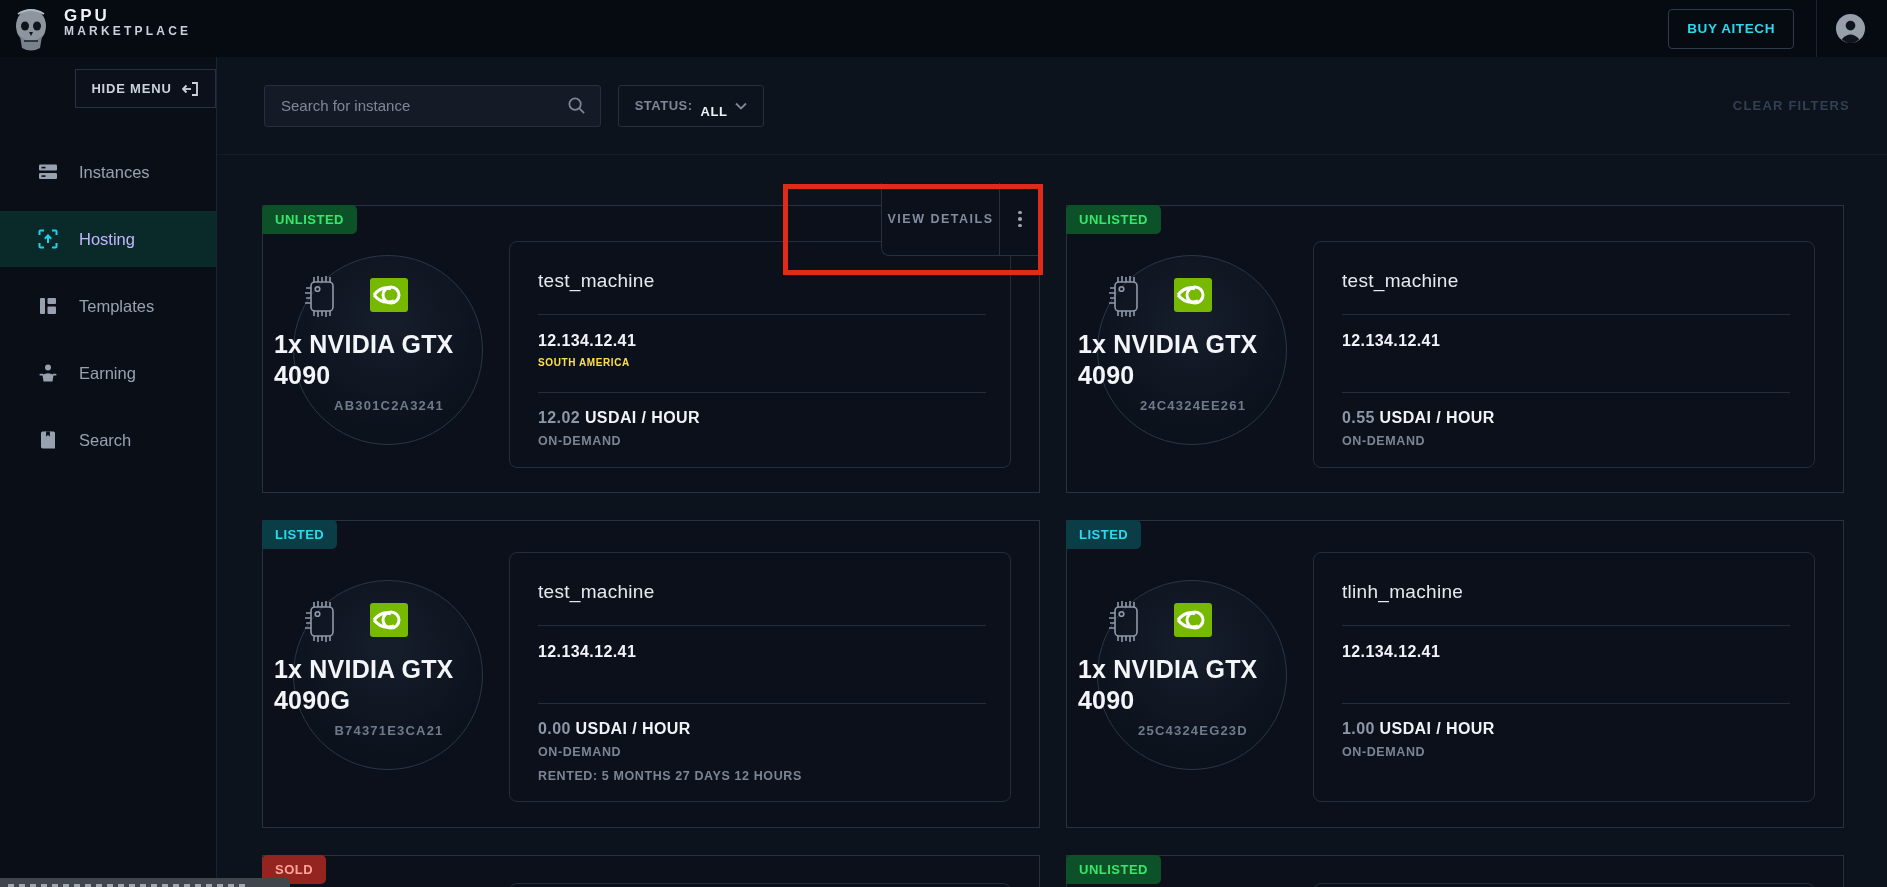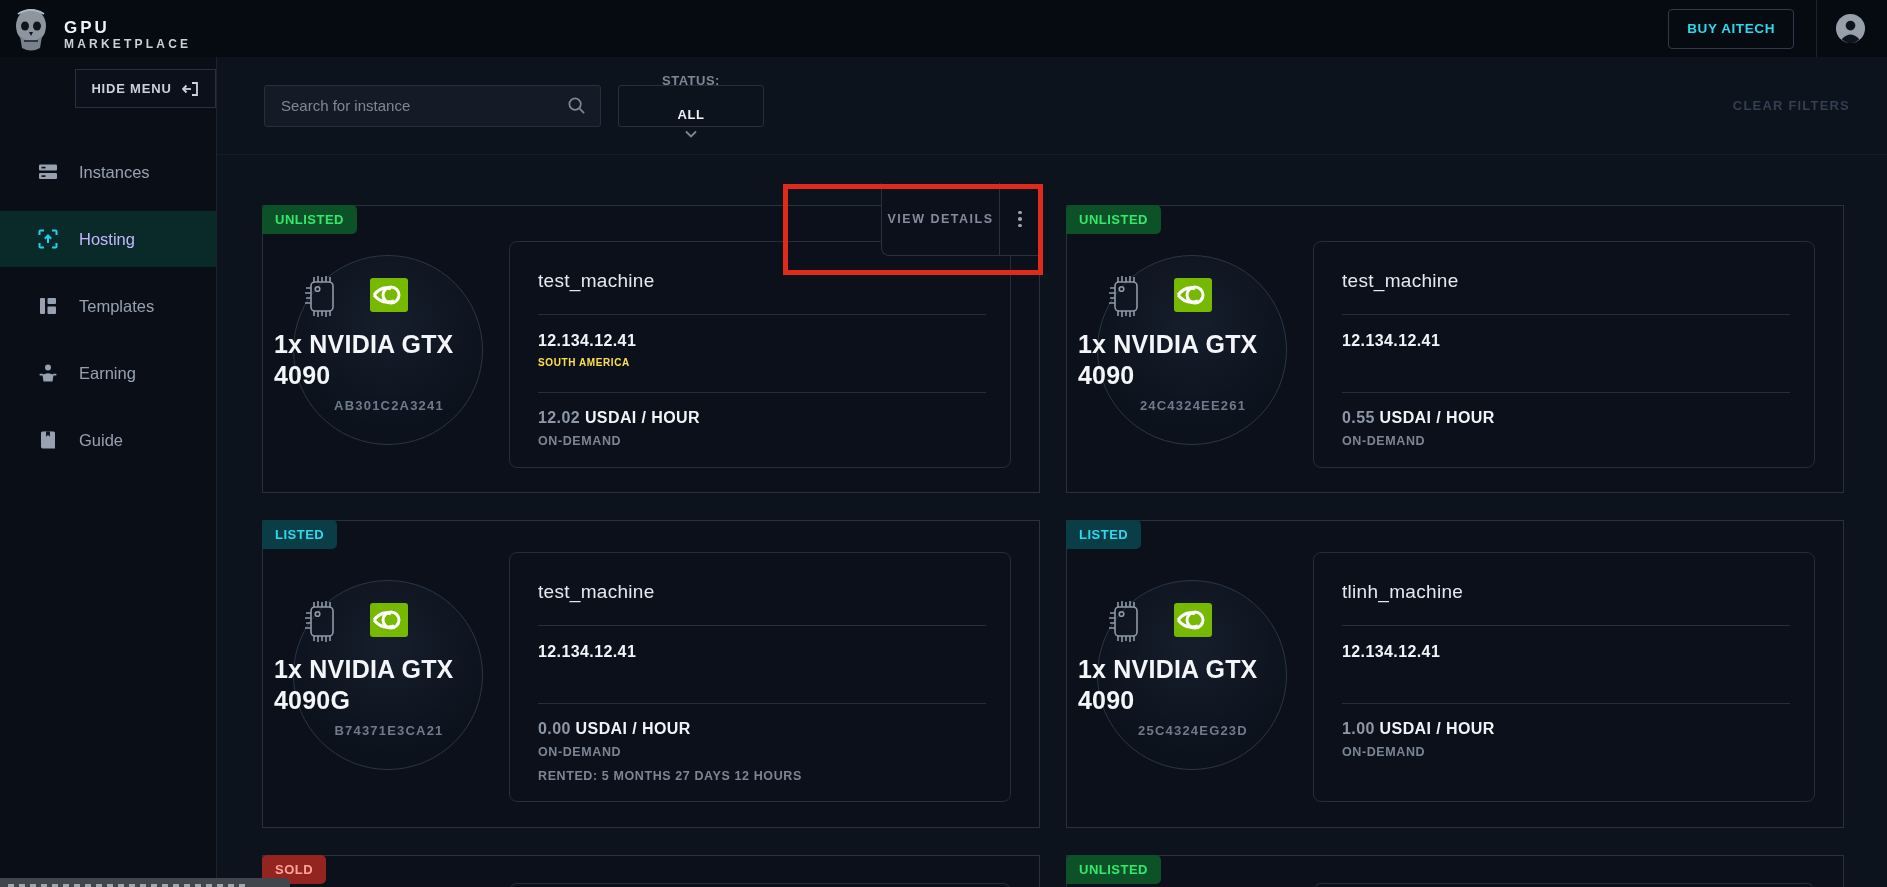--- a/index.html
+++ b/index.html
@@ -9,21 +9,21 @@
     font-family: "Liberation Sans", sans-serif;
   }
   .app { position: relative; width: 1887px; height: 887px; }
 
   
   .header {
     position: absolute; top: 0; left: 0; width: 1887px; height: 57px;
     background: #060a11; z-index: 6;
     display: flex; align-items: center;
   }
-  .logo { display: flex; align-items: flex-end; gap: 12px; margin-left: 10px; }
+  .logo { display: flex; align-items: flex-start; gap: 12px; margin-left: 10px; }
   .logo-img { width: 42px; height: 46px; }
   .logo-text { display: flex; flex-direction: column; line-height: 1.15; }
   .logo-line1 { color: #eef2f6; font-size: 17px; font-weight: bold; letter-spacing: 3px; }
   .logo-line2 { color: #c9d0d8; font-size: 12px; font-weight: bold; letter-spacing: 3.2px; }
   .header-right { position: absolute; right: 4px; top: 0; height: 57px; display: flex; align-items: center; padding-left: 12px; }
   .buy-btn {
     height: 40px; padding: 0 18px; background: transparent;
     border: 1px solid #303b4c; border-radius: 4px;
     color: #2cd8ee; font-size: 13.5px; font-weight: bold; letter-spacing: 0.6px;
     font-family: inherit; cursor: pointer;
@@ -69,21 +69,21 @@
   }
   .search-box input {
     flex: 1; background: transparent; border: none; outline: none;
     color: #c7ced8; font-size: 15px; font-family: inherit;
   }
   .search-box input::placeholder { color: #7e8796; }
   .status-select {
     margin-left: 17px; width: 146px; height: 42px; background: transparent;
     border: 1px solid #272f3d; border-radius: 3px;
     display: flex; align-items: center; justify-content: center; gap: 8px;
-    font-family: inherit; cursor: pointer; flex-direction: column;
+    font-family: inherit; cursor: pointer;
   }
   .status-label { color: #7e8796; font-size: 13px; font-weight: bold; letter-spacing: 0.5px; }
   .status-value { color: #eef1f6; font-size: 13px; font-weight: bold; letter-spacing: 0.5px; margin-top: 11px; }
   .clear-filters {
     margin-left: auto; margin-right: 37px; background: transparent; border: none;
     color: #333f52; font-size: 13px; font-weight: bold; letter-spacing: 1.2px;
     font-family: inherit; cursor: pointer;
   }
 
   
@@ -282,21 +282,21 @@
         <span>Earning</span>
       </div>
       <div class="nav-item">
         <span class="ni-icon">
           <svg viewBox="0 0 20 20" width="20" height="20" fill="#97a1b0">
             <path d="M3 3 Q3 1.5 4.5 1.5 H15.5 Q17 1.5 17 3 V18.5 H4.8 Q3 18.5 3 16.7 Z"></path>
             <path d="M7.5 1.5 V8 L10 5.8 L12.5 8 V1.5 Z" fill="#0a0f17"></path>
             <path d="M7.5 1.5 V8 L10 5.8 L12.5 8 V1.5" fill="none" stroke="#97a1b0" stroke-width="1.2"></path>
           </svg>
         </span>
-        <span>Guide</span>
+        <span>Search</span>
       </div>
     </nav>
   </aside>
 
   <main class="main">
 
     <div class="toolbar">
       <div class="search-box">
         <input type="text" placeholder="Search for instance" style="">
         <span>

